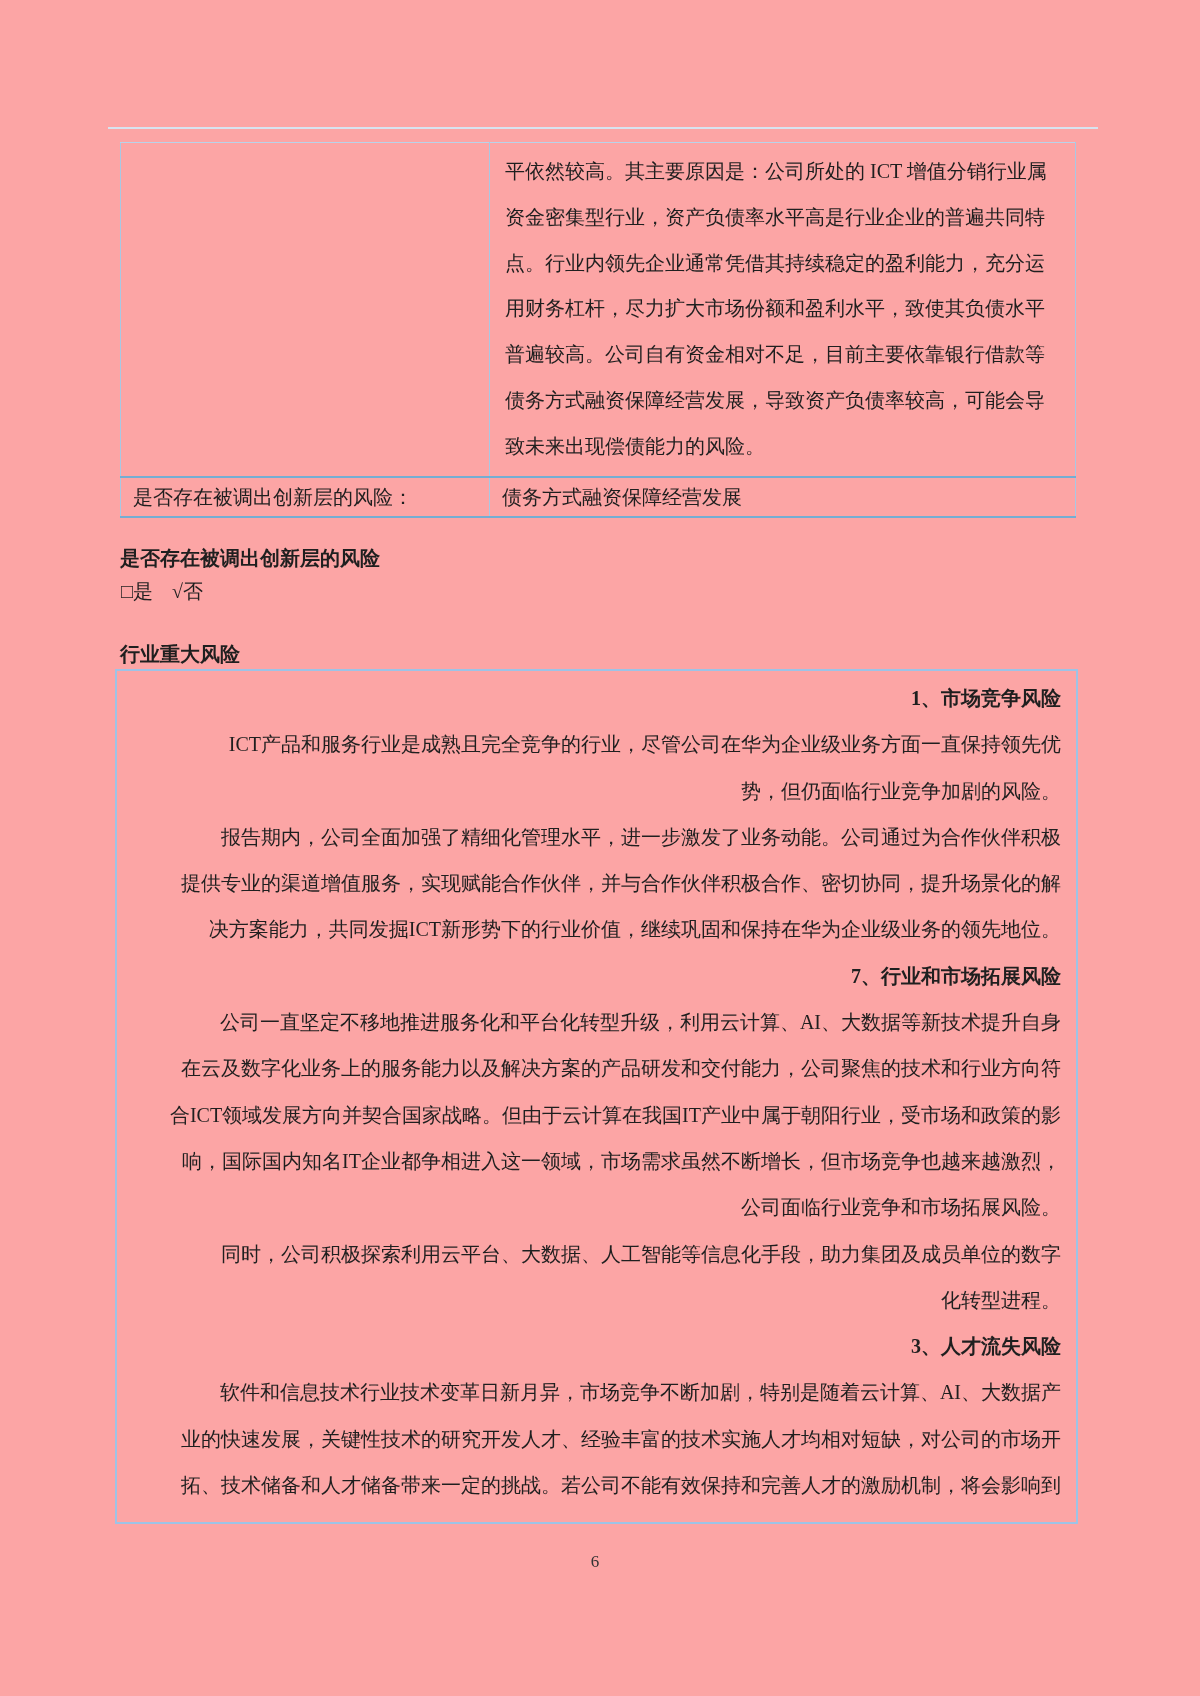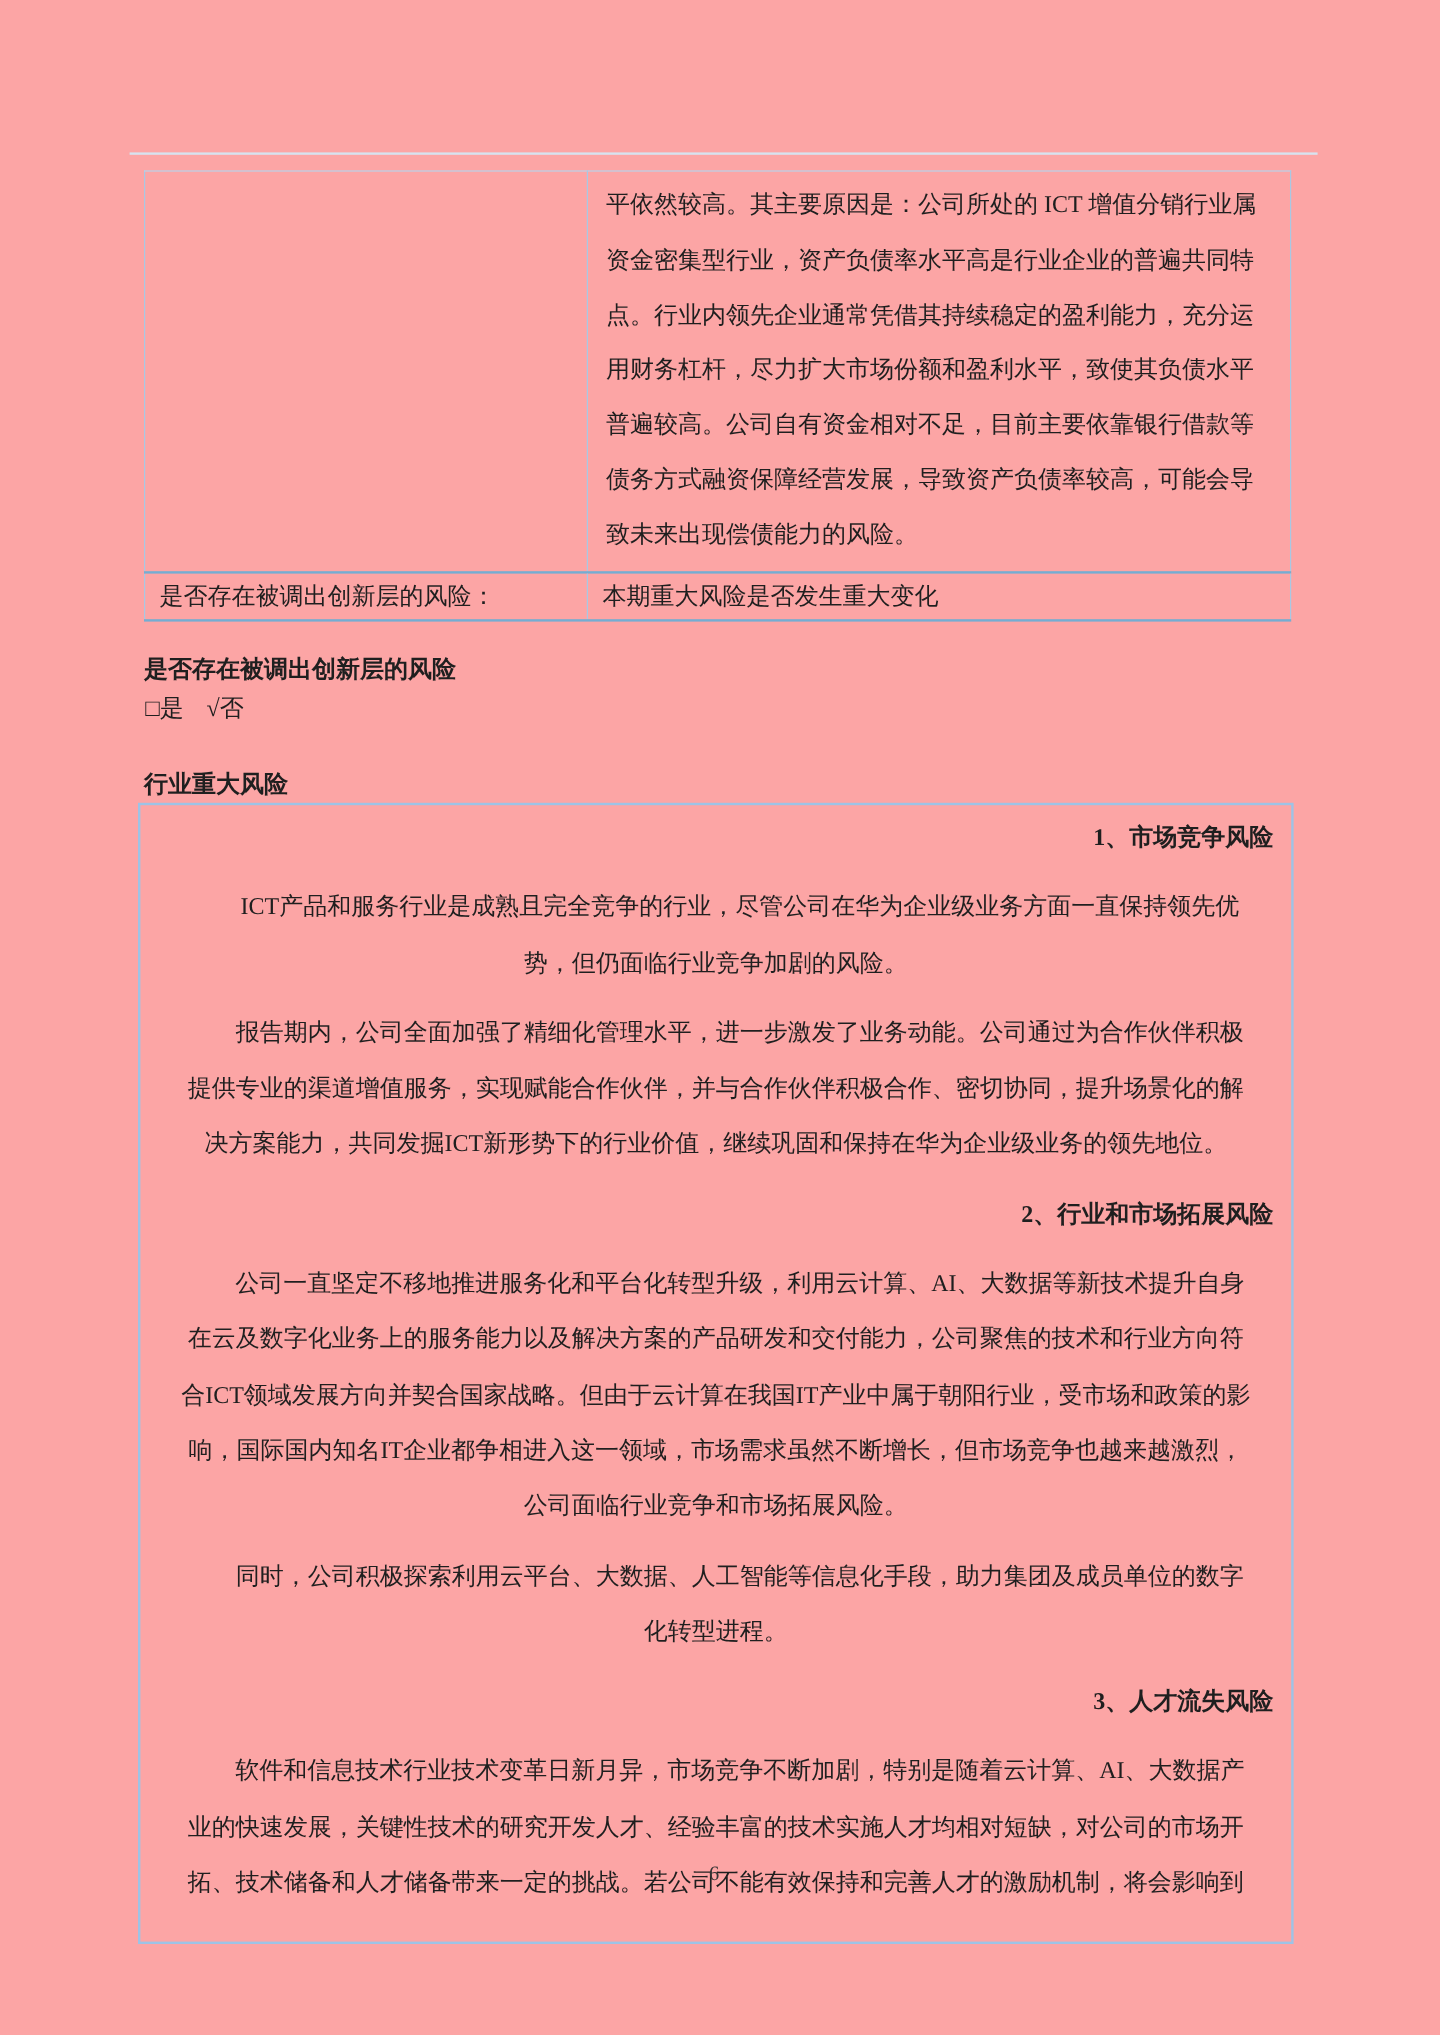--- a/index.html
+++ b/index.html
@@ -66,24 +66,24 @@
     font-size:20px;
     line-height:46.3px;
   }
   .sec-title{
     font-weight:bold;
     padding-left:3.3em;
     white-space:pre-line;
     text-align:right;
   }
   .body-p{
-    margin:12px;
+    margin:0;
     text-indent:2em;
     white-space:pre-line;
-    text-align:center;
+    text-align:right;
   }
   
   .page-number{
     position:absolute;top:1552px;left:0;width:1190px;
     text-align:center;font-size:17px;color:#333;
   }
 </style>
 </head>
 <body>
 
@@ -103,21 +103,21 @@
 普遍较高。公司自有资金相对不足，目前主要依靠银行借款等
 债务方式融资保障经营发展，导致资产负债率较高，可能会导
 致未来出现偿债能力的风险。</div>
       </td>
     </tr>
     <tr>
       <td class="col-label">
         <div class="cell-row2">是否存在被调出创新层的风险：</div>
       </td>
       <td class="col-content">
-        <div class="cell-row2">本期重大风险是否发生重大变化</div>
+        <div class="cell-row2">债务方式融资保障经营发展</div>
       </td>
     </tr>
   </tbody>
     </table>
 
   <div class="subheading delisting">是否存在被调出创新层的风险</div>
 
   <div class="options">
     <span class="opt-yes">□是</span>
     <span class="opt-no">√否</span>
@@ -126,21 +126,21 @@
   <div class="subheading industry">行业重大风险</div>
 
   <div class="risk-box">
     <div class="sec-title">1、市场竞争风险</div>
     <p class="body-p">ICT产品和服务行业是成熟且完全竞争的行业，尽管公司在华为企业级业务方面一直保持领先优
 势，但仍面临行业竞争加剧的风险。</p>
     <p class="body-p">报告期内，公司全面加强了精细化管理水平，进一步激发了业务动能。公司通过为合作伙伴积极
 提供专业的渠道增值服务，实现赋能合作伙伴，并与合作伙伴积极合作、密切协同，提升场景化的解
 决方案能力，共同发掘ICT新形势下的行业价值，继续巩固和保持在华为企业级业务的领先地位。</p>
 
-    <div class="sec-title">2、行业和市场拓展风险</div>
+    <div class="sec-title">7、行业和市场拓展风险</div>
     <p class="body-p">公司一直坚定不移地推进服务化和平台化转型升级，利用云计算、AI、大数据等新技术提升自身
 在云及数字化业务上的服务能力以及解决方案的产品研发和交付能力，公司聚焦的技术和行业方向符
 合ICT领域发展方向并契合国家战略。但由于云计算在我国IT产业中属于朝阳行业，受市场和政策的影
 响，国际国内知名IT企业都争相进入这一领域，市场需求虽然不断增长，但市场竞争也越来越激烈，
 公司面临行业竞争和市场拓展风险。</p>
     <p class="body-p">同时，公司积极探索利用云平台、大数据、人工智能等信息化手段，助力集团及成员单位的数字
 化转型进程。</p>
 
     <div class="sec-title">3、人才流失风险</div>
     <p class="body-p">软件和信息技术行业技术变革日新月异，市场竞争不断加剧，特别是随着云计算、AI、大数据产

